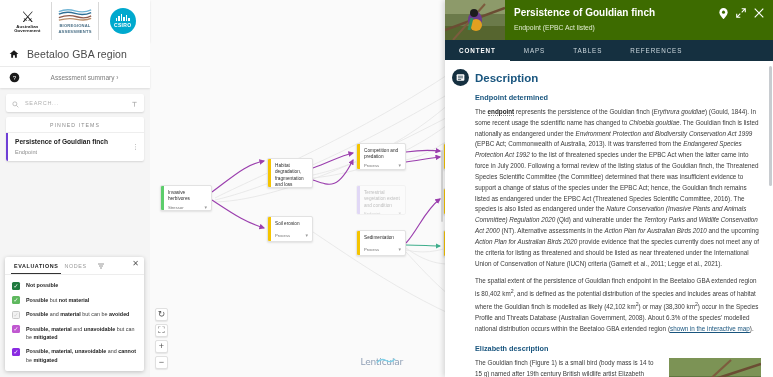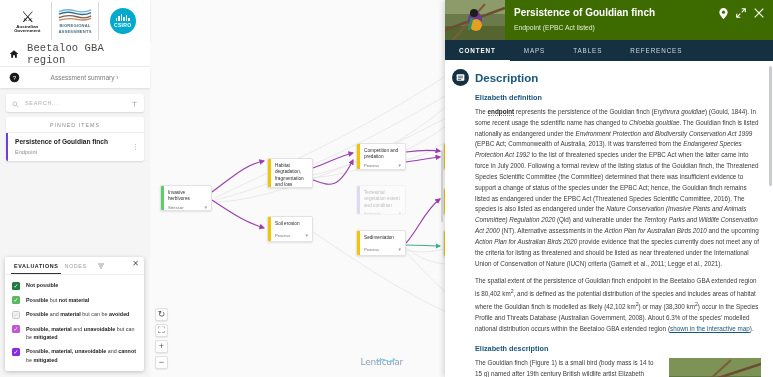--- a/index.html
+++ b/index.html
@@ -32,21 +32,21 @@
   .csiro { width: 26px; height: 26px; border-radius: 50%; background: #00a9ce;
            display: flex; align-items: center; justify-content: center; flex-direction: column; }
   .csiro-bars { display: flex; align-items: flex-end; gap: 1px; height: 7px; }
   .csiro-bars i { width: 1.5px; background: #fff; display: block; }
   .csiro-word { font-size: 5px; color: #fff; font-weight: bold; letter-spacing: .3px; margin-top: 1px; }
 
   .region-row {
     height: 25px; background: #ffffff; display: flex; align-items: center;
     gap: 7px; padding: 0 8px; border-bottom: 1px solid #ececec;
   }
-  .region-name { font-size: 10.5px; color: #4a4a4a; letter-spacing: .1px; font-family: Liberation Mono, monospace; }
+  .region-name { font-size: 10.5px; color: #4a4a4a; letter-spacing: .1px; }
   .summary-row {
     height: 21px; background: #ffffff; display: flex; align-items: center;
     padding: 0 8px; gap: 7px; box-shadow: 0 1px 2px rgba(0,0,0,.10);
   }
   .summary-link { font-size: 6.5px; color: #7c7c7c; flex: 1; text-align: center; }
   .ico-circle { width: 12px; height: 12px; flex: 0 0 12px; display:flex; align-items:center; justify-content:center; }
 
   .search-box {
     margin: 6px 6px 0 6px; height: 18px; background: #ffffff;
     border-radius: 2px; display: flex; align-items: center; padding: 0 6px; gap: 6px;
@@ -456,21 +456,21 @@
 
     <div class="panel-body">
       <span class="desc-icon">
         <svg width="9" height="9" viewBox="0 0 14 14">
             <rect x="1" y="2" width="12" height="10" rx="1.5" fill="#fff"></rect>
             <path d="M3 5 H11 M3 7.5 H11 M3 10 H8" stroke="#153040" stroke-width="1.1"></path>
           </svg>
       </span>
 
       <div class="h-desc">Description</div>
-      <div class="h-sub">Elizabeth definition</div>
+      <div class="h-sub">Endpoint determined</div>
 
       <div class="p"><span>The </span><b class="def">endpoint</b><span> represents the persistence of the Gouldian finch (</span><i>Erythrura gouldiae</i><span>) (Gould, 1844). In some recent usage the scientific name has changed to </span><i>Chloebia gouldiae</i><span>. The Gouldian finch is listed nationally as endangered under the </span><i>Environment Protection and Biodiversity Conservation Act 1999</i><span> (EPBC Act; Commonwealth of Australia, 2013). It was transferred from the </span><i>Endangered Species Protection Act 1992</i><span> to the list of threatened species under the EPBC Act when the latter came into force in July 2000. Following a formal review of the listing status of the Gouldian finch, the Threatened Species Scientific Committee (the Committee) determined that there was insufficient evidence to support a change of status of the species under the EPBC Act; hence, the Gouldian finch remains listed as endangered under the EPBC Act (Threatened Species Scientific Committee, 2016).  The species is also listed as endangered under the </span><i>Nature Conservation (Invasive Plants and Animals Committee) Regulation 2020</i><span> (Qld) and vulnerable under the </span><i>Territory Parks and Wildlife Conservation Act 2000</i><span> (NT). Alternative assessments in the </span><i>Action Plan for Australian Birds 2010</i><span> and the upcoming </span><i>Action Plan for Australian Birds 2020</i><span> provide evidence that the species currently does not meet any of the criteria for listing as threatened and should be listed as near threatened under the International Union of Conservation of Nature (IUCN) criteria (Garnett et al., 2011; Legge et al., 2021).</span></div>
 
       <div class="p"><span>The spatial extent of the persistence of Gouldian finch endpoint in the Beetaloo GBA extended region is 80,402 km</span><sup>2</sup><span>, and is defined as the potential distribution of the species and includes areas of habitat where the Gouldian finch is modelled as likely (42,102 km</span><sup>2</sup><span>) or may (38,300 km</span><sup>2</sup><span>) occur in the Species Profile and Threats Database (Australian Government, 2008). About 6.3% of the species’ modelled national distribution occurs within the Beetaloo GBA extended region (</span><a class="lnk">shown in the interactive map</a><span>).</span></div>
 
       <div class="h-sub">Elizabeth description</div>
 
       <div class="figwrap">
         <div class="figtxt">The Gouldian finch (Figure 1) is a small bird (body mass is 14 to 15 g) named after 19th century British wildlife artist Elizabeth Gould. It is one of 18 species of finches that are native to Australia. The Gouldian finch is a tropical species</div>
         <div class="figimg">

